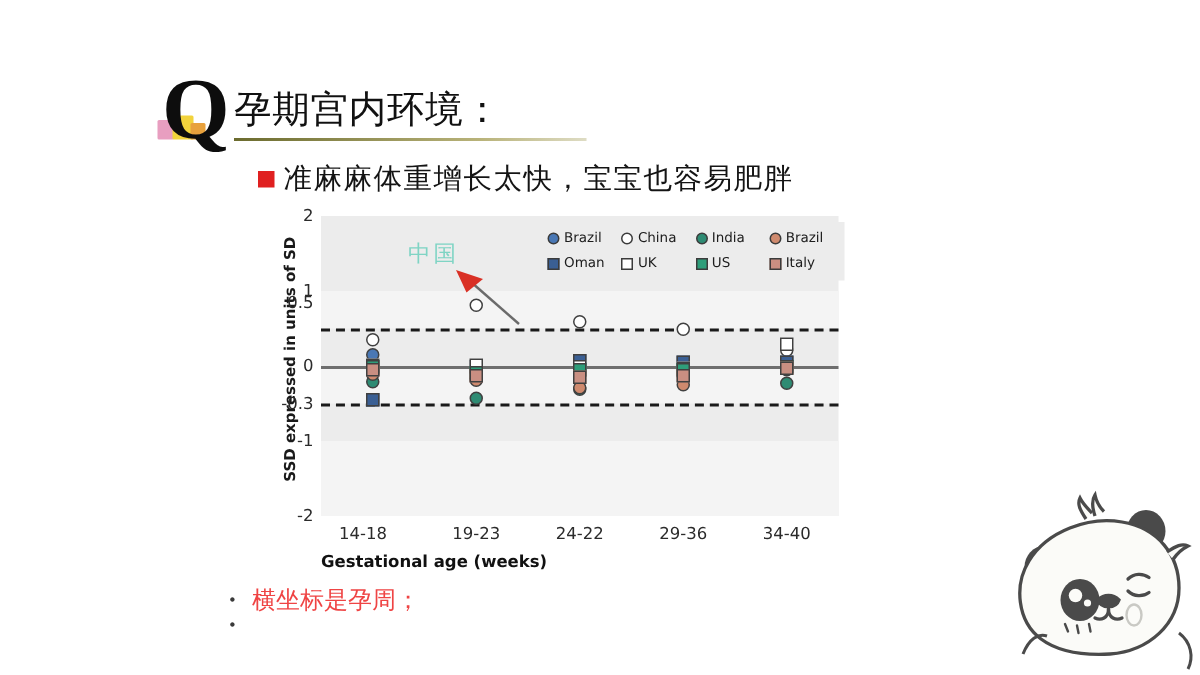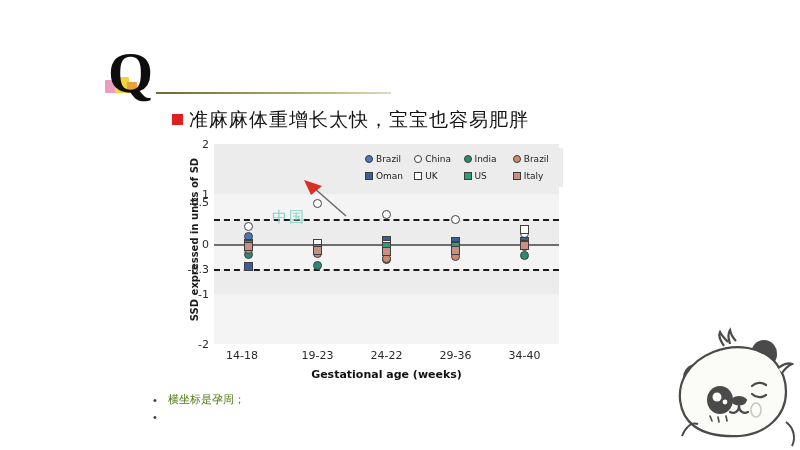--- a/index.html
+++ b/index.html
@@ -159,21 +159,21 @@
     font-size: 11px;
     color: #2b2b2b;
     white-space: nowrap;
     font-family: "DejaVu Sans", sans-serif;
   }
   #x-axis-title {
     position: absolute;
     left: 48px;
     top: 226px;
     width: 345px;
-    text-align: center;
+    text-align: left;
     font-size: 11px;
     font-weight: 700;
     color: #111111;
     font-family: "DejaVu Sans", sans-serif;
   }
 
   
   #chart-legend {
     position: absolute;
     left: 148px;
@@ -222,21 +222,20 @@
   
   #china-annotation {
     position: absolute;
     left: 58px;
     top: 16px;
     font-size: 15px;
     color: #7fd4c4;
     font-family: "DejaVu Sans", sans-serif;
     letter-spacing: 2px;
     z-index: 7;
-    margin-top: 48px;
   }
   #china-arrow {
     position: absolute;
     left: 86px;
     top: 32px;
     width: 60px;
     height: 50px;
     z-index: 7;
   }
 
@@ -254,23 +253,23 @@
   }
   .note-bullet {
     width: 10px;
     flex: 0 0 auto;
     font-size: 11px;
     line-height: 16px;
     color: #3a3a3a;
     text-align: center;
   }
   .note-text {
-    font-size: 11px;
+    font-size: 16px;
     line-height: 16px;
-    color: #4d7c0f;
+    color: #ef4444;
     font-family: "DejaVu Sans", sans-serif;
     margin-left: 8px;
   }
 
   
   #panda-mascot {
     position: absolute;
     left: 668px;
     top: 318px;
     width: 132px;
@@ -280,20 +279,21 @@
 </head>
 <body>
 
 <div id="slide-header">
   <div id="q-logo">
     <div class="blk blk-pink"></div>
     <div class="blk blk-yellow"></div>
     <div class="blk blk-orange"></div>
     <div class="q-glyph">Q</div>
   </div>
+  <div id="header-title">孕期宫内环境：</div>
   <div id="header-rule"></div>
 </div>
 
 <div id="subtitle-row">
   <div id="subtitle-marker"></div>
   <div id="subtitle-text">准麻麻体重增长太快，宝宝也容易肥胖</div>
 </div>
 
 <div id="chart-figure">
   <div id="y-axis-title">SSD expressed in units of SD</div>

